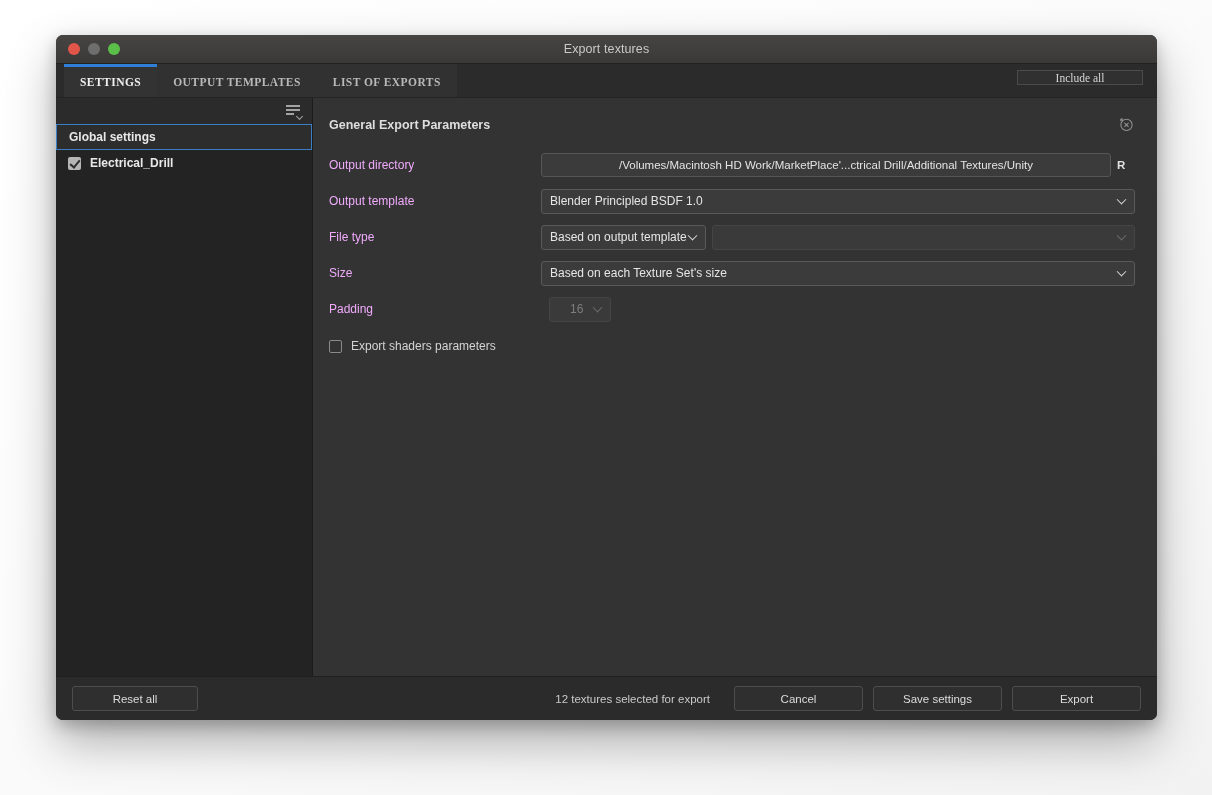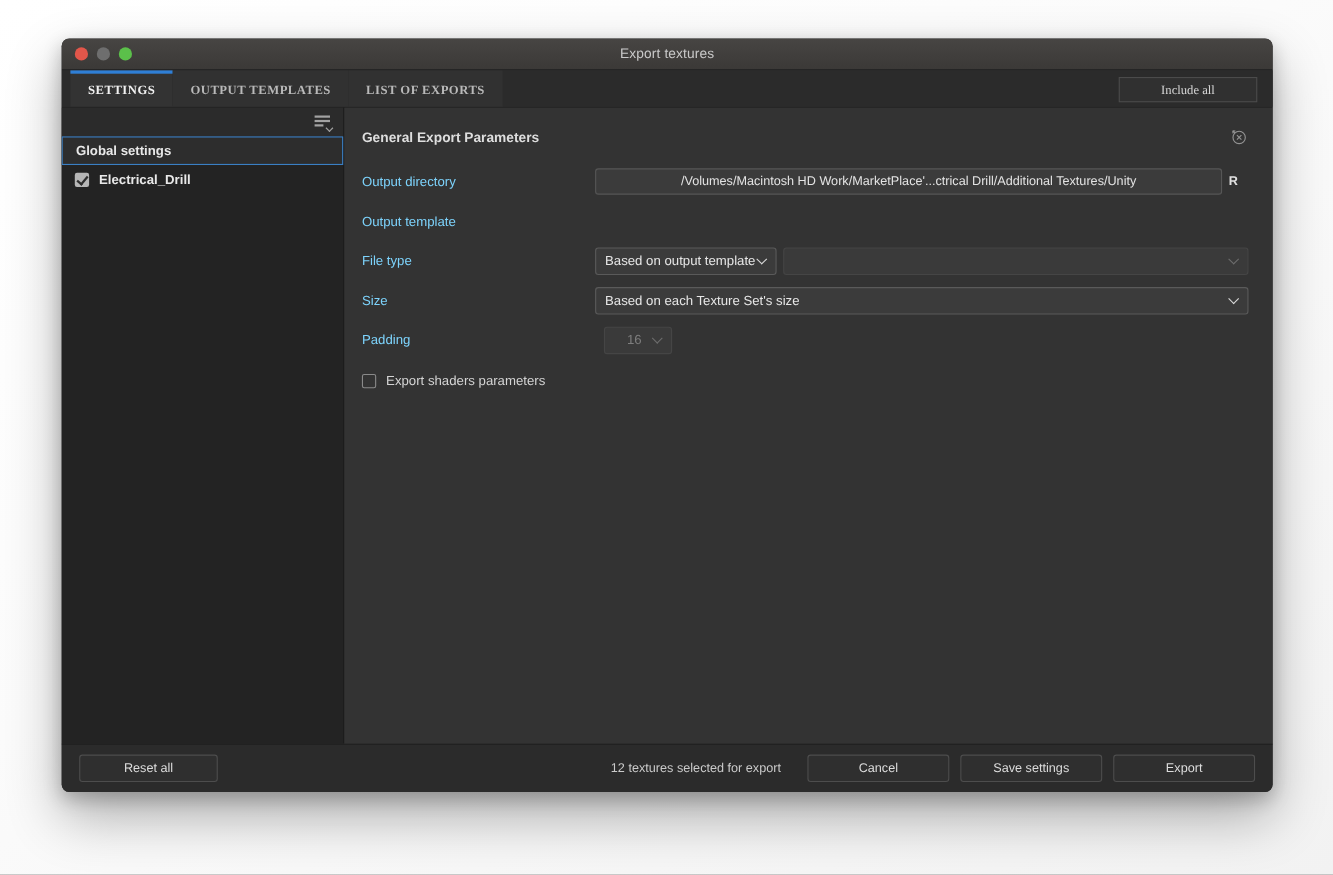--- a/index.html
+++ b/index.html
@@ -75,21 +75,21 @@
   .tab.active {
     color: #f1f1f1;
     background: #333333;
     border-top: 3px solid #2f7fd6;
   }
   .tab:not(.active) { background: #313131; }
   .tabbar-spacer { flex: 1 1 auto; background: #2b2b2b; }
   .include-all {
     position: absolute;
     right: 14px; top: 6px;
-    width: 126px; height: 23px;
+    width: 126px; height: 15px;
     background: #303030;
     border: 1px solid #4b4b4b;
     border-radius: 0;
     color: #d6d6d6;
     font-size: 11.5px;
     display: flex; align-items: center; justify-content: center;
   }
 
   
   .body {
@@ -175,21 +175,21 @@
   .revert-icon { width: 17px; height: 17px; opacity: .62; }
 
   .row {
     display: flex; align-items: center;
     height: 24px;
     margin-bottom: 12px;
   }
   .row-label {
     width: 212px;
     font-size: 12px;
-    color: #7dd3fc;
+    color: #f0abfc;
     flex: 0 0 auto;
   }
   .field-wrap { display: flex; align-items: center; flex: 1 1 auto; min-width: 0; }
 
   .text-field {
     height: 22px;
     flex: 1 1 auto;
     background: #3b3b3b;
     border: 1px solid #565656;
     border-radius: 3px;
@@ -347,20 +347,26 @@
       <div class="row">
         <div class="row-label">Output directory</div>
         <div class="field-wrap">
           <div class="text-field">/Volumes/Macintosh HD Work/MarketPlace'...ctrical Drill/Additional Textures/Unity</div>
           <div class="browse-btn">R</div>
         </div>
       </div>
 
       <div class="row">
         <div class="row-label">Output template</div>
+        <div class="field-wrap">
+          <div class="select">
+            <span>Blender Principled BSDF 1.0</span>
+            <span class="chevd"></span>
+          </div>
+        </div>
       </div>
 
       <div class="row">
         <div class="row-label">File type</div>
         <div class="field-wrap">
           <div class="select sm">
             <span>Based on output template</span>
             <span class="chevd"></span>
           </div>
           <div class="select grow-rest disabled">

